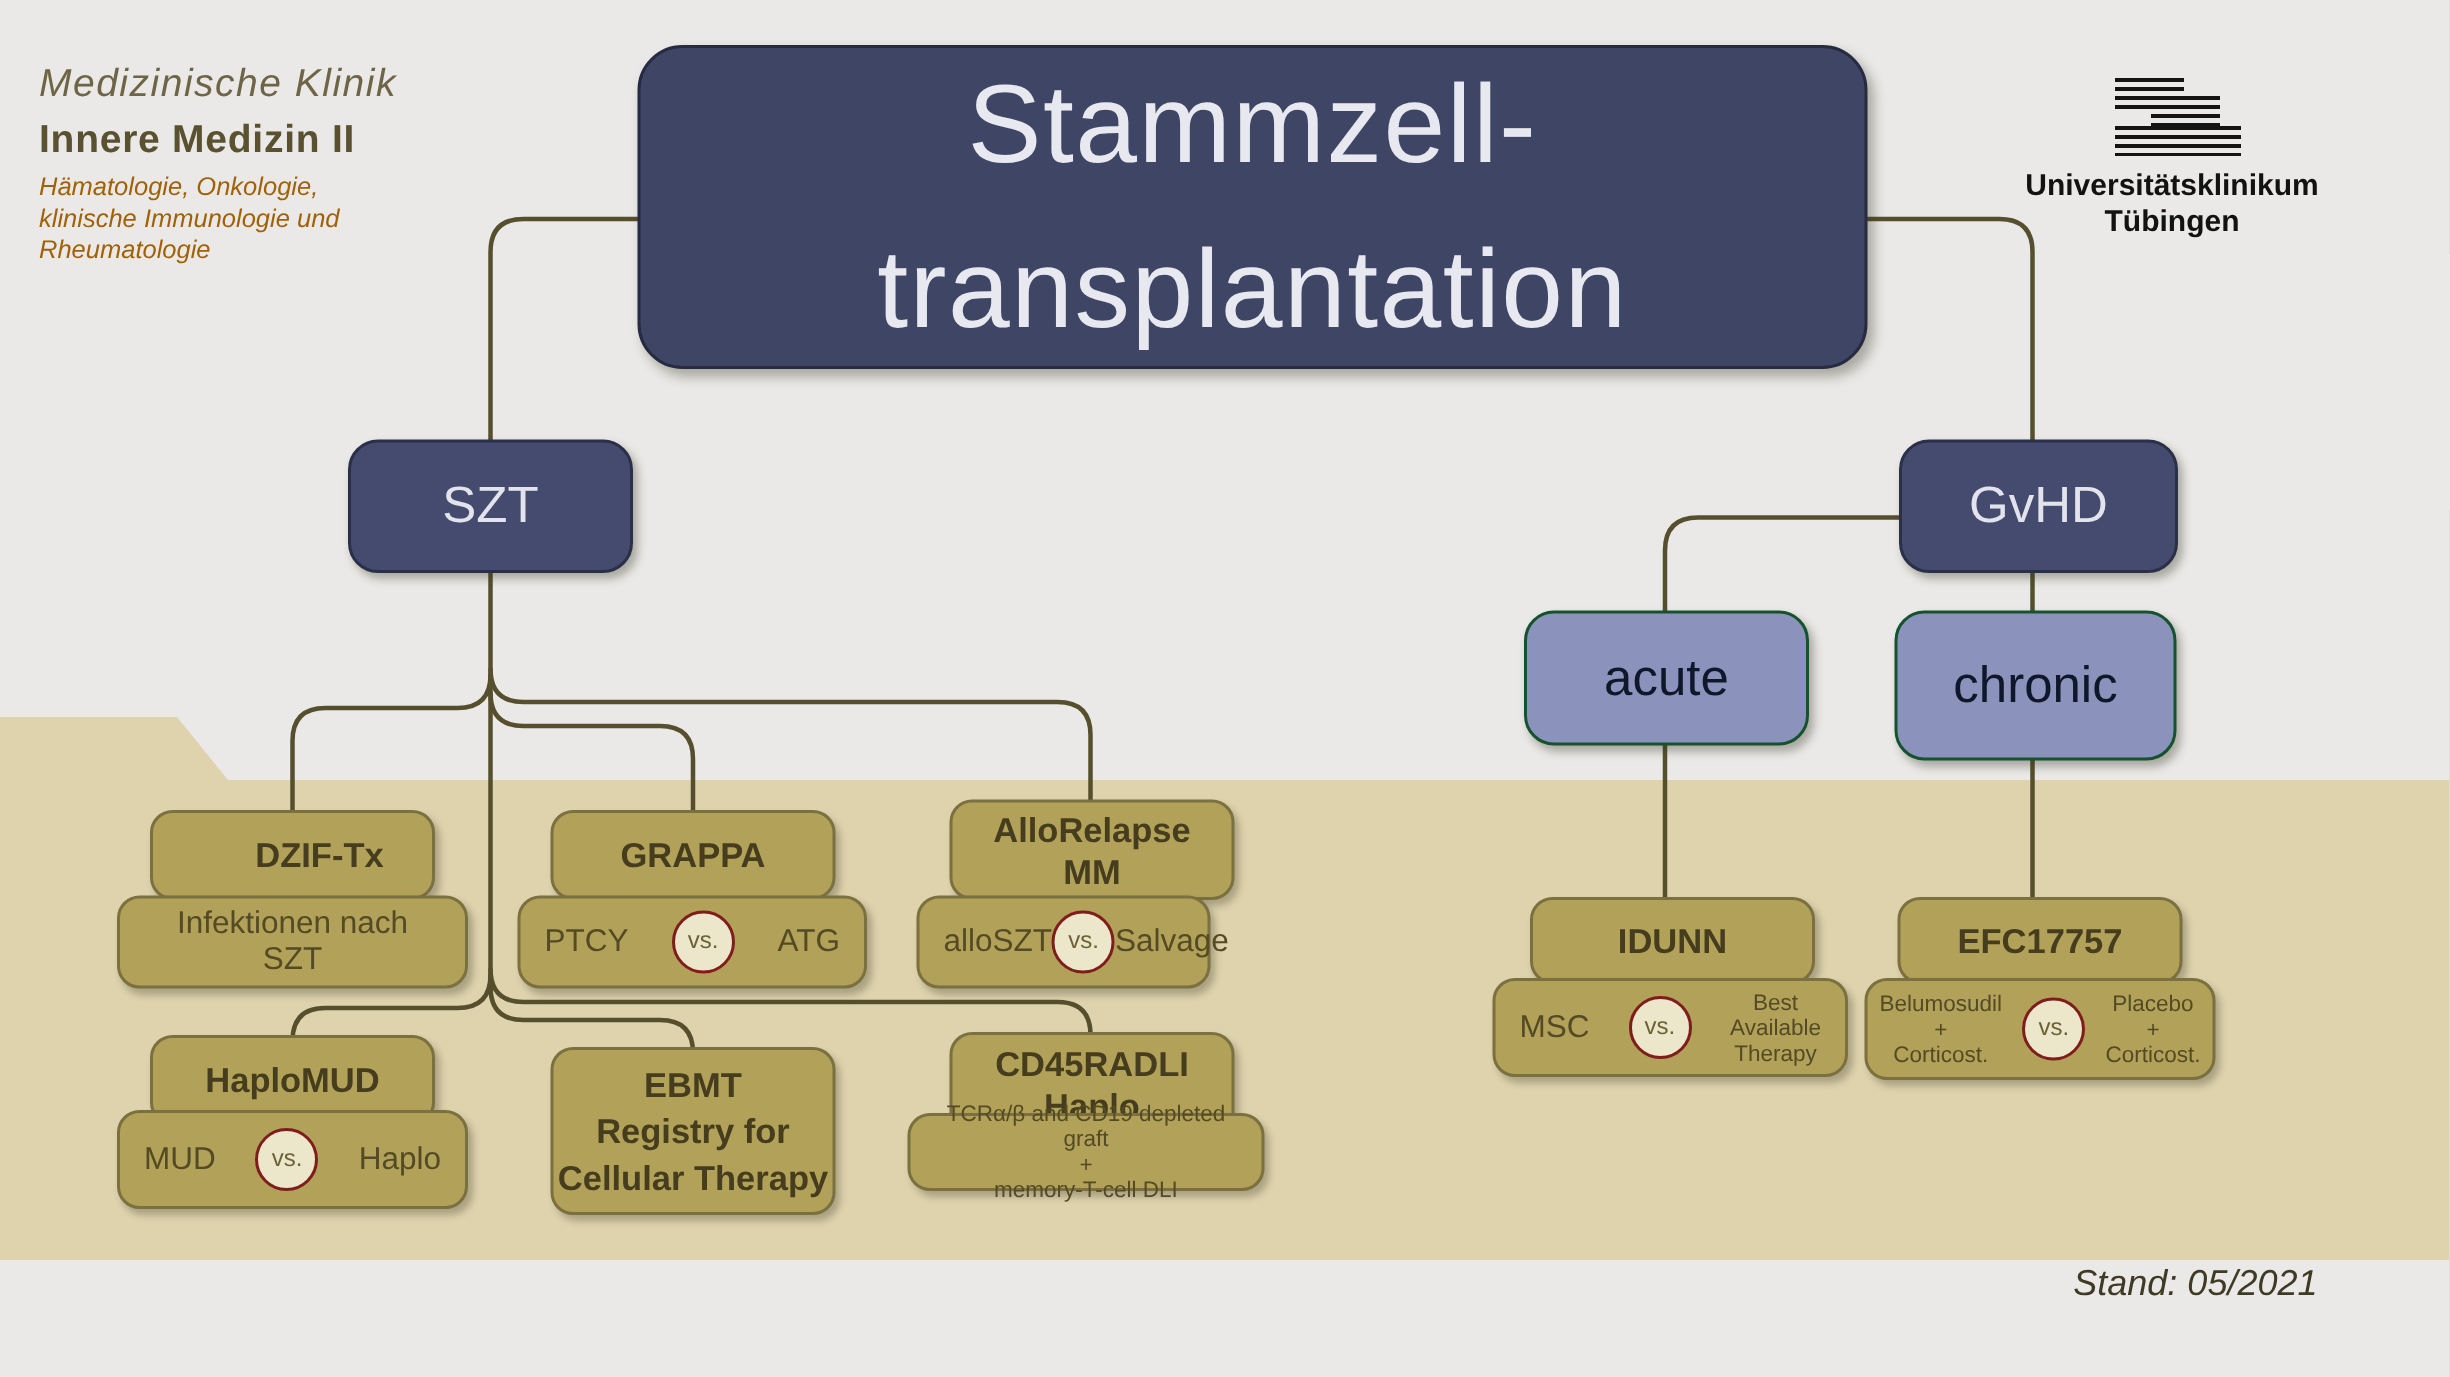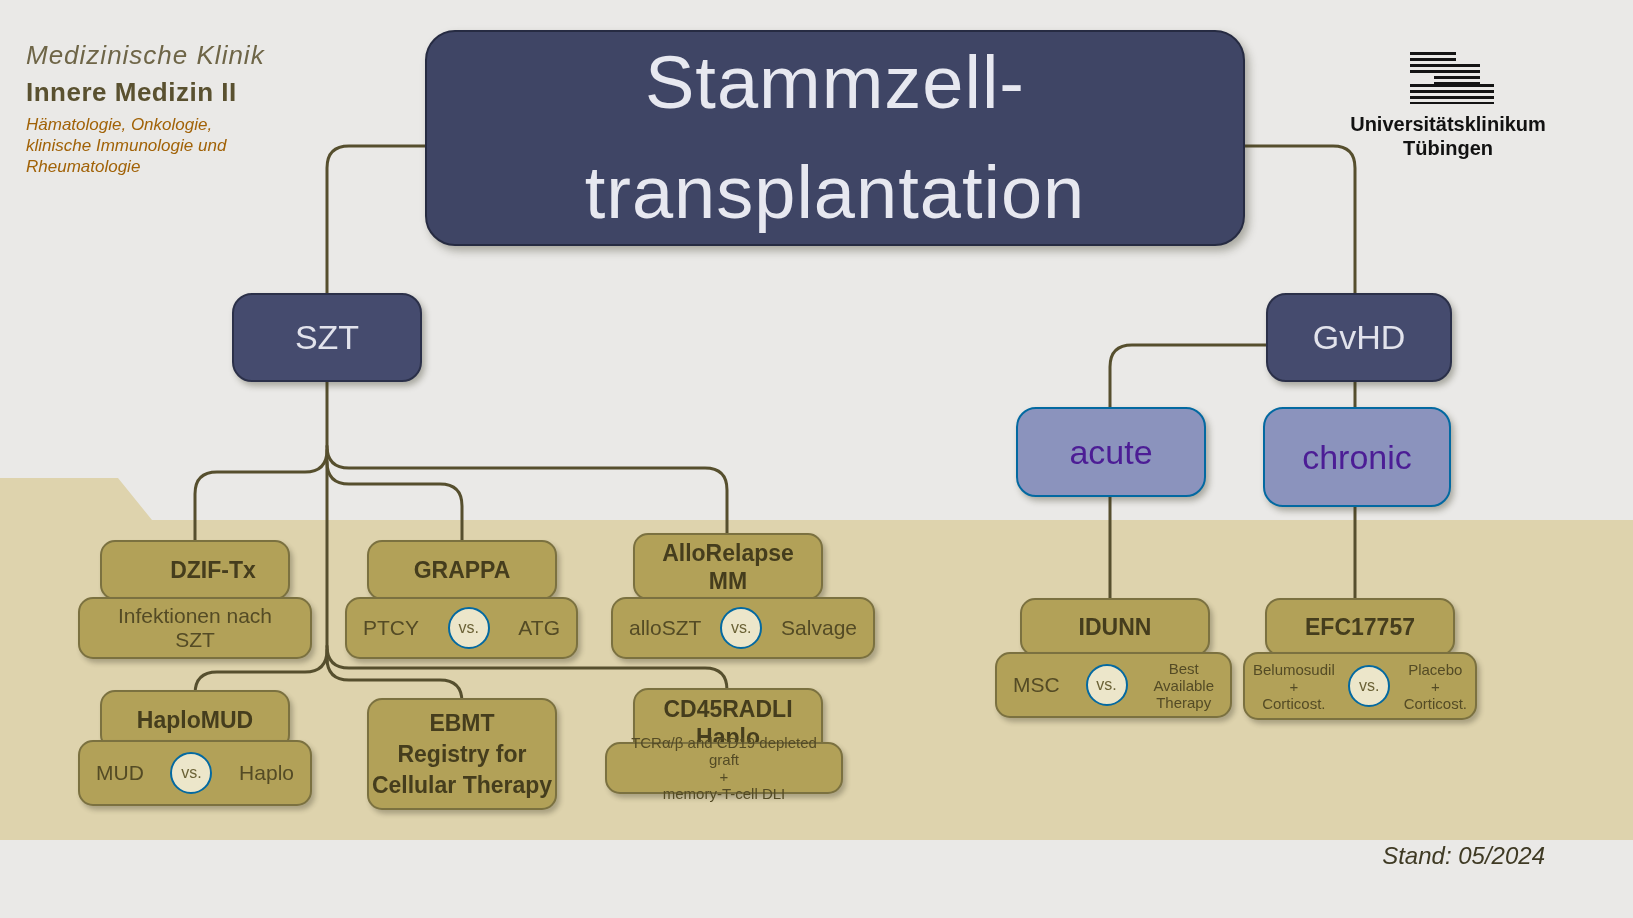--- a/index.html
+++ b/index.html
@@ -35,21 +35,21 @@
   .s3 { left:62px; top:34px; width:84px; height:20px; }
   .logo-text { position:relative; top:62px; font-weight:bold; font-size:20px; color:#121212; line-height:24px; }
 
   
   .node {
     position:absolute; z-index:4; border-radius:20px;
     display:flex; align-items:center; justify-content:center;
     box-shadow:3px 4px 6px rgba(50,48,30,0.35);
   }
   .navy   { background:#454b6e; border:2px solid #2b3049; color:#e2e3ec; font-size:34px; }
-  .purple { background:#8b93bd; border:2px solid #0369a1; color:#4c1d95; font-size:34px; }
+  .purple { background:#8b93bd; border:2px solid #14532d; color:#0f172a; font-size:34px; }
   .node-szt     { left:232px;  top:293px; width:190px; height:89px; }
   .node-gvhd    { left:1266px; top:293px; width:186px; height:89px; }
   .node-acute   { left:1016px; top:407px; width:190px; height:90px; }
   .node-chronic { left:1263px; top:407px; width:188px; height:100px; }
 
   
   .st-header {
     position:absolute; z-index:5; background:#b2a158; border:2px solid #7b7140; border-radius:15px;
     display:flex; align-items:center; justify-content:center; text-align:center;
     font-weight:bold; font-size:23px; color:#453d1d; line-height:28px;
@@ -57,33 +57,33 @@
   }
   .st-body {
     position:absolute; z-index:6; background:#b2a158; border:2px solid #7b7140; border-radius:15px;
     display:flex; align-items:center; justify-content:space-between; text-align:center;
     font-size:21px; color:#544b25; padding:0 16px;
     box-shadow:3px 4px 5px rgba(50,48,30,0.3);
   }
   .st-body.center { justify-content:center; }
   .vs-circle {
     flex:0 0 auto; width:42px; height:42px; border-radius:50%;
-    background:#ece6ca; border:2px solid #0369a1;
+    background:#ece6ca; border:2px solid #7f1d1d;
     display:flex; align-items:center; justify-content:center;
     font-size:16px; color:#6b6236;
   }
   .ml { white-space:pre-line; }
   .small { font-size:15px; line-height:17px; }
 
   .dzif-h  { left:100px; top:540px; width:190px; height:60px;padding-left:36px; }
   .dzif-b  { left:78px;  top:597px; width:234px; height:62px; }
   .grap-h  { left:367px; top:540px; width:190px; height:60px; }
   .grap-b  { left:345px; top:597px; width:233px; height:62px; }
   .allo-h  { left:633px; top:533px; width:190px; height:67px; }
-  .allo-b  { left:611px; top:597px; width:264px; height:62px; }
+  .allo-b  { left:611px; top:597px; width:196px; height:62px; }
   .hapl-h  { left:100px; top:690px; width:190px; height:60px; }
   .hapl-b  { left:78px;  top:740px; width:234px; height:66px; }
   .ebmt-h  { left:367px; top:698px; width:190px; height:112px; line-height:31px; }
   .cd45-h  { left:633px; top:688px; width:190px; height:70px; }
   .cd45-b  { left:605px; top:742px; width:238px; height:52px; }
   .idun-h  { left:1020px; top:598px; width:190px; height:58px; }
   .idun-b  { left:995px;  top:652px; width:237px; height:66px; }
   .efc-h   { left:1265px; top:598px; width:190px; height:58px; }
   .efc-b   { left:1243px; top:652px; width:234px; height:68px; padding:0 8px; }
 
@@ -197,15 +197,15 @@
   <div class="st-body efc-b">
     <span class="ml small">Belumosudil
 +
 Corticost.</span>
     <span class="vs-circle">vs.</span>
     <span class="ml small">Placebo
 +
 Corticost.</span>
   </div>
 
-  <div class="stand">Stand: 05/2024</div>
+  <div class="stand">Stand: 05/2021</div>
 
 </div>
 
 </body></html>

